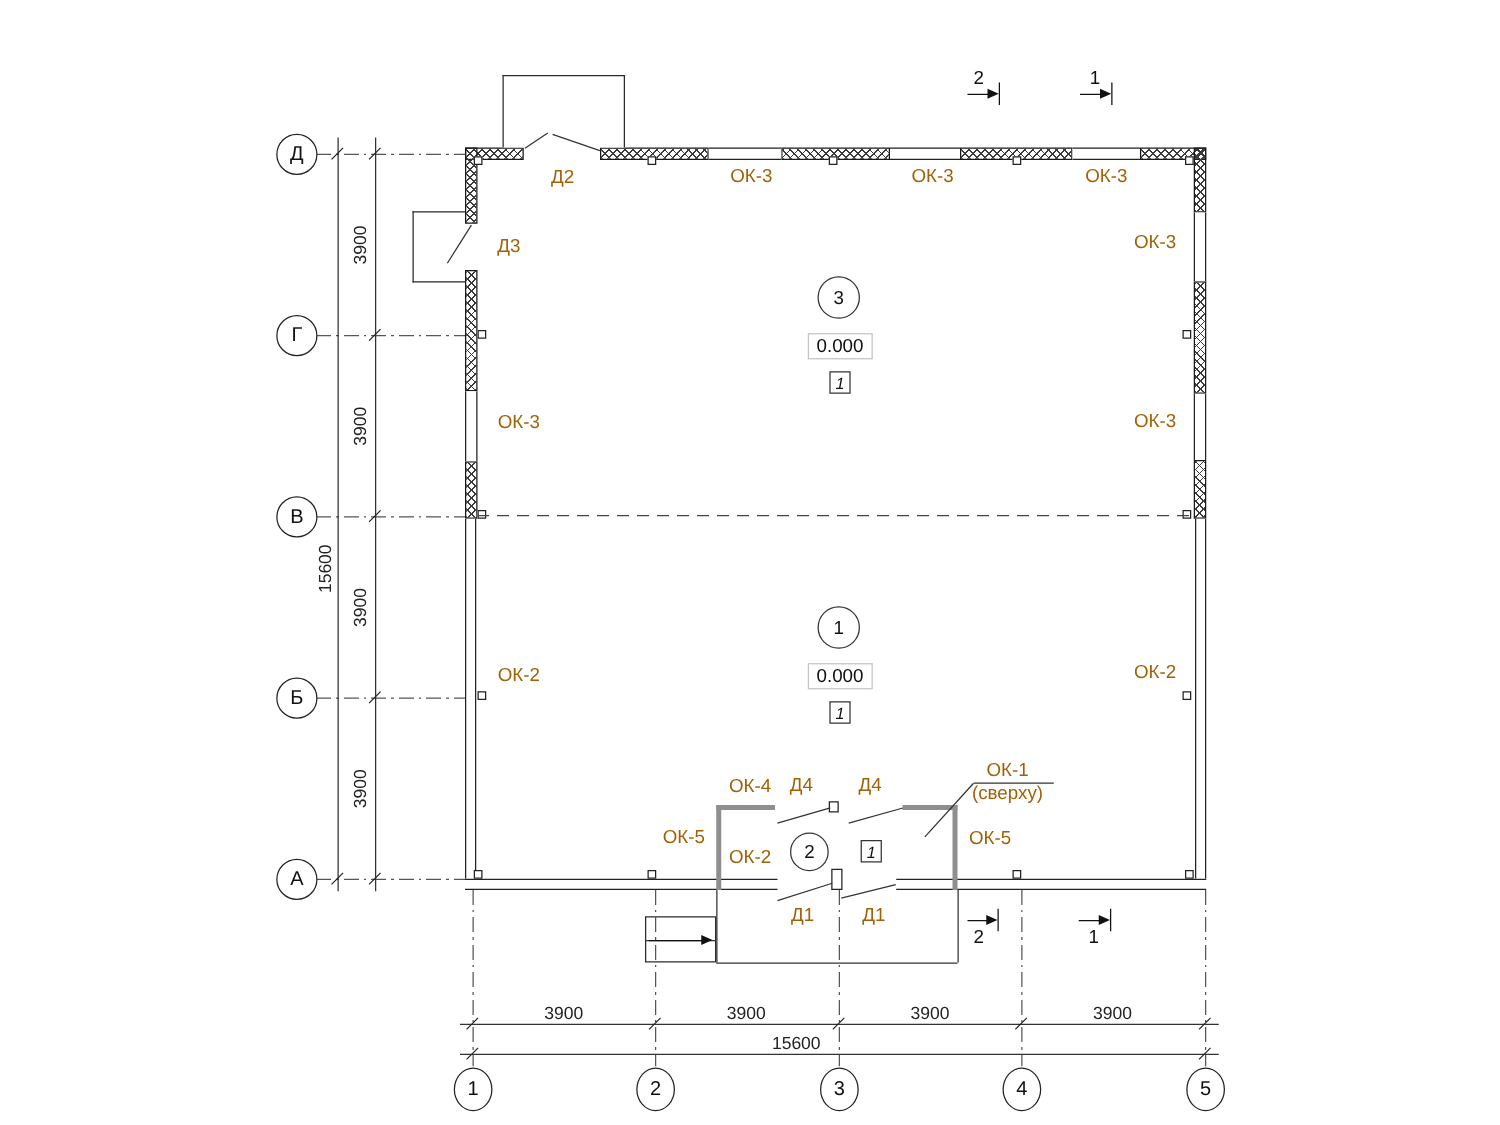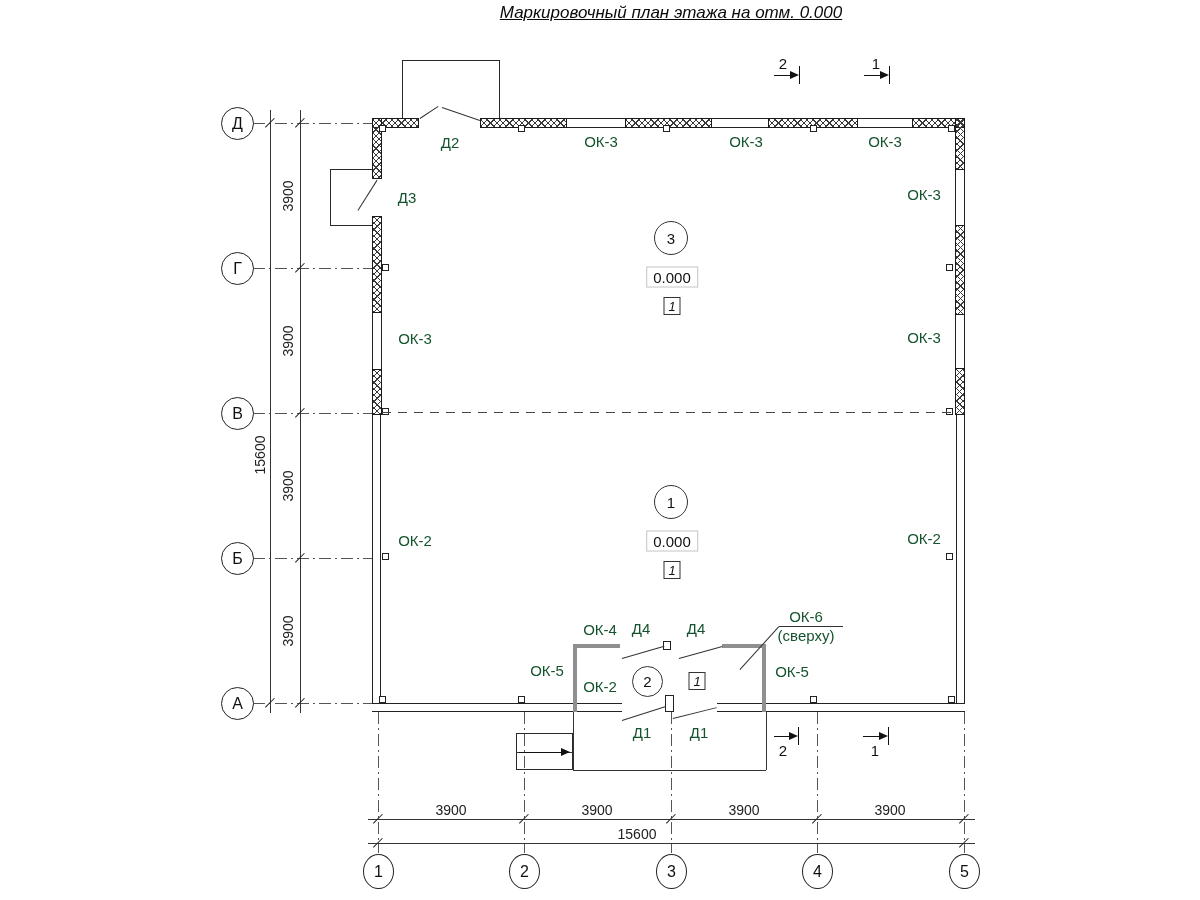--- a/index.html
+++ b/index.html
@@ -20,21 +20,21 @@
   .hl{position:absolute;height:1px;background:#333;}
   .vl{position:absolute;width:1px;background:#333;}
   .axh{position:absolute;height:1px;
      background:repeating-linear-gradient(90deg,#555 0,#555 12px,transparent 12px,transparent 16px,#555 16px,#555 18px,transparent 18px,transparent 22px);}
   .axv{position:absolute;width:1px;
      background:repeating-linear-gradient(180deg,#555 0,#555 12px,transparent 12px,transparent 16px,#555 16px,#555 18px,transparent 18px,transparent 22px);}
   .dsh{position:absolute;height:1px;
      background:repeating-linear-gradient(90deg,#444 0,#444 9px,transparent 9px,transparent 16px);}
   .tick{position:absolute;width:13px;height:1.4px;background:#222;transform:translate(-50%,-50%) rotate(-45deg);}
   
-  .lbl{position:absolute;transform:translate(-50%,-50%);font-size:15px;white-space:nowrap;color:#14532d;}
+  .lbl{position:absolute;transform:translate(-50%,-50%);font-size:15px;white-space:nowrap;color:#a16207;}
   .dim{position:absolute;transform:translate(-50%,-50%);font-size:14px;color:#222;white-space:nowrap;}
   .dimv{position:absolute;transform:translate(-50%,-50%) rotate(-90deg);font-size:14px;color:#222;white-space:nowrap;}
   .bub{position:absolute;box-sizing:border-box;border:1.2px solid #222;border-radius:50%;background:#fff;
        display:flex;align-items:center;justify-content:center;font-size:16px;}
   .rmc{position:absolute;box-sizing:border-box;border:1px solid #333;border-radius:50%;background:#fff;
        display:flex;align-items:center;justify-content:center;font-size:15px;}
   .ebox{position:absolute;transform:translate(-50%,-50%);border:1px solid #c4c4c4;background:#fff;
        padding:1px 6px;font-size:15px;}
   .tbox{position:absolute;transform:translate(-50%,-50%);border:1px solid #333;background:#fff;
        width:15px;height:16px;display:flex;align-items:center;justify-content:center;
@@ -42,21 +42,20 @@
   .arrtri{position:absolute;width:0;height:0;border-left:9px solid #111;border-top:4px solid transparent;border-bottom:4px solid transparent;}
   .title{position:absolute;transform:translateX(-50%);font-size:17px;font-style:italic;
          text-decoration:underline;white-space:nowrap;color:#0a0a0a;}
   .slbl{position:absolute;transform:translate(-50%,-50%);font-size:15px;color:#111;}
 </style>
 </head>
 <body>
 
 <div id="plan">
 
-  <div class="title" style="left:671px;top:3px;">Маркировочный план этажа на отм. 0.000</div>
 
   <div class="hatch" style="left:372px;top:118px;width:47px;height:10px;"></div>
   <div class="hatch" style="left:480px;top:118px;width:87px;height:10px;"></div>
   <div class="hatch" style="left:625px;top:118px;width:87px;height:10px;"></div>
   <div class="hatch" style="left:768px;top:118px;width:90px;height:10px;"></div>
   <div class="hatch" style="left:912px;top:118px;width:53px;height:10px;"></div>
   <div class="hatch" style="left:372px;top:118px;width:10px;height:61px;"></div>
   <div class="hatch" style="left:372px;top:216px;width:10px;height:97px;"></div>
   <div class="hatch" style="left:372px;top:369px;width:10px;height:46px;"></div>
   <div class="hatch" style="left:955px;top:118px;width:10px;height:52px;"></div>
@@ -222,21 +221,21 @@
   <div class="lbl" style="left:415px;top:540px;">ОК-2</div>
   <div class="lbl" style="left:924px;top:538px;">ОК-2</div>
   <div class="lbl" style="left:450px;top:142px;">Д2</div>
   <div class="lbl" style="left:407px;top:197px;">Д3</div>
   <div class="lbl" style="left:600px;top:629px;">ОК-4</div>
   <div class="lbl" style="left:641px;top:628px;">Д4</div>
   <div class="lbl" style="left:696px;top:628px;">Д4</div>
   <div class="lbl" style="left:547px;top:670px;">ОК-5</div>
   <div class="lbl" style="left:792px;top:671px;">ОК-5</div>
   <div class="lbl" style="left:600px;top:686px;">ОК-2</div>
-  <div class="lbl" style="left:806px;top:616px;">ОК-6</div>
+  <div class="lbl" style="left:806px;top:616px;">ОК-1</div>
   <div class="lbl" style="left:806px;top:635px;">(сверху)</div>
   <div class="lbl" style="left:642px;top:732px;">Д1</div>
   <div class="lbl" style="left:699px;top:732px;">Д1</div>
 
   <div class="slbl" style="left:783px;top:63px;">2</div>
   <div class="hl" style="left:774px;top:75px;width:20px;background:#111;"></div>
   <div class="arrtri" style="left:790px;top:71px;"></div>
   <div class="vl" style="left:799px;top:66px;height:18px;background:#111;"></div>
   <div class="slbl" style="left:876px;top:63px;">1</div>
   <div class="hl" style="left:864px;top:75px;width:20px;background:#111;"></div>

